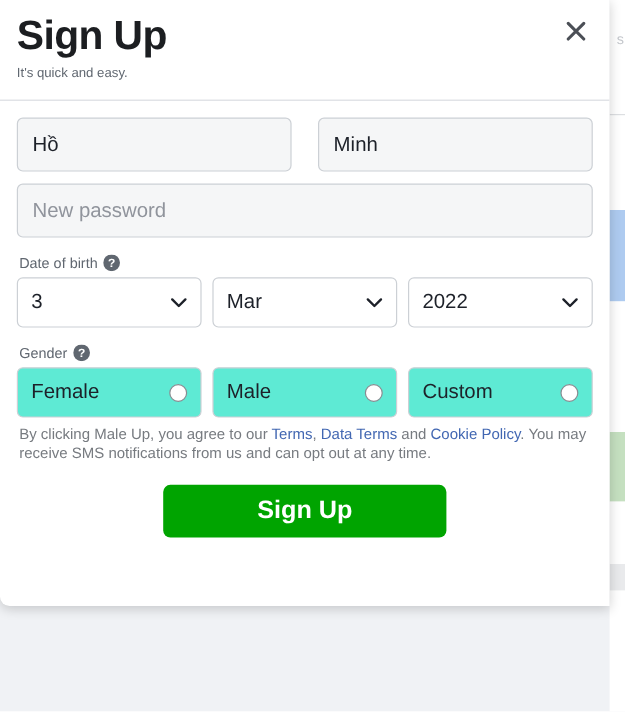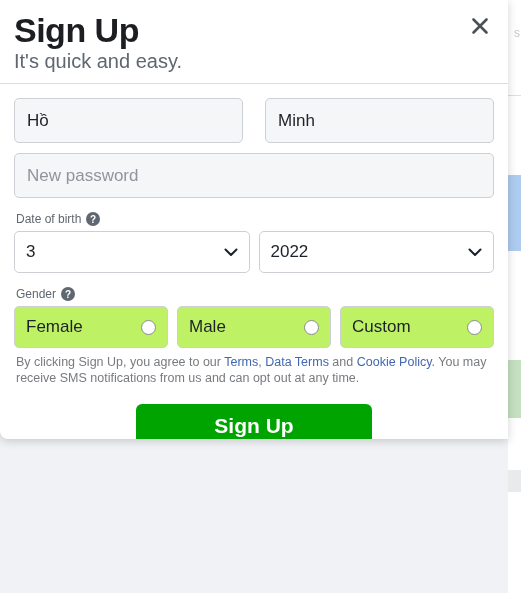--- a/index.html
+++ b/index.html
@@ -46,21 +46,21 @@
     color: #c4c7cc;
     font-family: "Liberation Sans", sans-serif;
   }
 
   
   #dialog {
     position: absolute;
     top: 0;
     left: 0;
     width: 508px;
-    height: 439px;
+    height: 505px;
     background: #ffffff;
     border-bottom-left-radius: 8px;
     box-shadow: 0 2px 10px rgba(0,0,0,0.18);
     box-sizing: border-box;
     overflow: hidden;
   }
 
   
   #dialog-header {
     position: relative;
@@ -70,21 +70,21 @@
   #page-title {
     font-size: 34px;
     line-height: 40px;
     font-weight: bold;
     color: #1c1e21;
     letter-spacing: -0.5px;
     margin: 0;
     font-family: "Liberation Sans", sans-serif;
   }
   #dialog-subtitle {
-    font-size: 20px;
+    font-size: 11px;
     line-height: 20px;
     color: #606770;
     margin-top: 1px;
   }
   #close-button {
     position: absolute;
     top: 12px;
     right: 14px;
     width: 28px;
     height: 28px;
@@ -173,21 +173,21 @@
   
   .gender-row {
     display: flex;
     gap: 9px;
     margin-bottom: 6px;
   }
   .gender-box {
     flex: 1 1 0;
     min-width: 0;
     height: 42px;
-    background: #bef264;
+    background: #5eead4;
     border: 1px solid #ccd0d5;
     border-radius: 5px;
     display: flex;
     align-items: center;
     padding: 0 11px;
     box-sizing: border-box;
     cursor: pointer;
   }
   .gender-label {
     font-size: 17px;
@@ -296,20 +296,28 @@
     <div class="select-row">
       <div class="select-box">
         <span class="select-value">3</span>
         <span class="chevron">
           <svg width="14" height="9" viewBox="0 0 14 9" aria-hidden="true">
             <path d="M1.5 1.5 L7 7 L12.5 1.5" fill="none" stroke="#1d2129" stroke-width="2" stroke-linecap="round" stroke-linejoin="round"></path>
           </svg>
         </span>
       </div>
       <div class="select-box">
+        <span class="select-value">Mar</span>
+        <span class="chevron">
+          <svg width="14" height="9" viewBox="0 0 14 9" aria-hidden="true">
+            <path d="M1.5 1.5 L7 7 L12.5 1.5" fill="none" stroke="#1d2129" stroke-width="2" stroke-linecap="round" stroke-linejoin="round"></path>
+          </svg>
+        </span>
+      </div>
+      <div class="select-box">
         <span class="select-value">2022</span>
         <span class="chevron">
           <svg width="14" height="9" viewBox="0 0 14 9" aria-hidden="true">
             <path d="M1.5 1.5 L7 7 L12.5 1.5" fill="none" stroke="#1d2129" stroke-width="2" stroke-linecap="round" stroke-linejoin="round"></path>
           </svg>
         </span>
       </div>
     </div>
 
     <div class="section-label">
@@ -331,21 +339,21 @@
         <span class="gender-label">Male</span>
         <span class="radio"></span>
       </div>
       <div class="gender-box">
         <span class="gender-label">Custom</span>
         <span class="radio"></span>
       </div>
     </div>
 
     <div id="legal-text">
-      <span>By clicking Sign Up, you agree to our </span><a href="#">Terms</a><span>, </span><a href="#">Data Terms</a><span> and </span><a href="#">Cookie Policy</a><span>. You may receive SMS notifications from us and can opt out at any time.</span>
+      <span>By clicking Male Up, you agree to our </span><a href="#">Terms</a><span>, </span><a href="#">Data Terms</a><span> and </span><a href="#">Cookie Policy</a><span>. You may receive SMS notifications from us and can opt out at any time.</span>
     </div>
 
     <div id="submit-wrap">
       <button id="signup-button">Sign Up</button>
     </div>
 
   </div>
 </div>
 
 </body></html>

